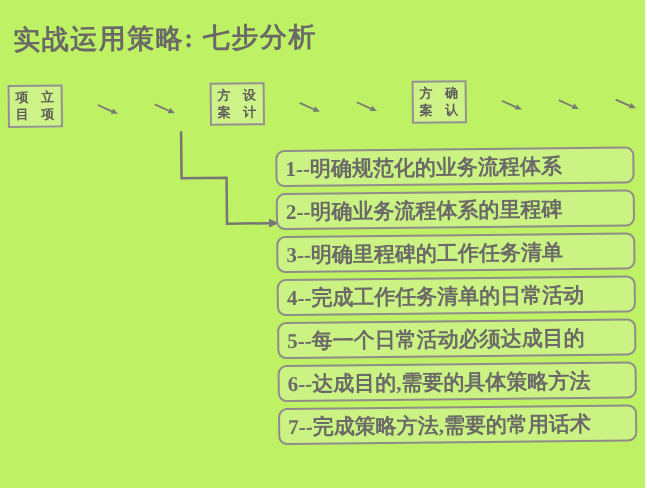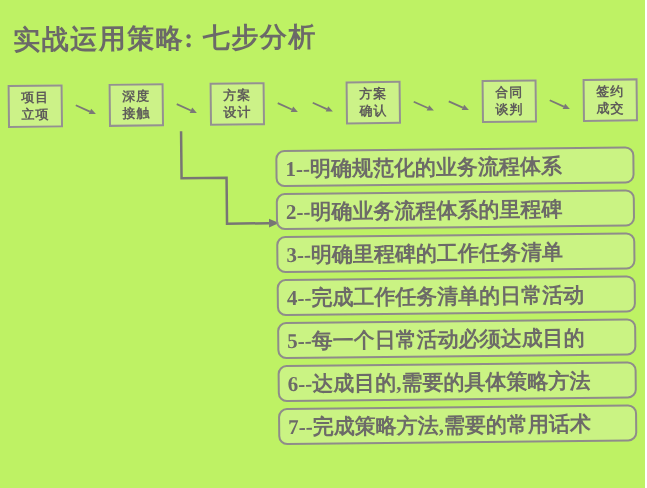--- a/index.html
+++ b/index.html
@@ -42,21 +42,21 @@
     justify-content: space-between;
   }
   .flow-step {
     box-sizing: border-box;
     flex: 0 0 auto;
     width: 55px;
     height: 43px;
     border: 2px solid #949190;
     background: rgba(246,245,243,0.25);
     display: flex;
-    flex-direction: column;
+    flex-direction: row;
     align-items: center;
     justify-content: center;
     font-size: 13px;
     font-weight: 700;
     color: #5e5c5a;
     line-height: 1.3;
     letter-spacing: 1px;
     text-align: center;
   }
   .flow-arrow {
@@ -101,24 +101,20 @@
 
     <div class="flow-row">
       <div class="flow-step">
         <span>项目</span>
         <span>立项</span>
       </div>
       <svg class="flow-arrow" width="24" height="18" viewBox="0 0 24 18">
         <line x1="2" y1="4" x2="16" y2="10.5" stroke="#7b7977" stroke-width="1.8"></line>
         <polygon points="22,13 14.8,12.9 17.4,7.6" fill="#7b7977"></polygon>
       </svg>
-      <div class="flow-step">
-        <span>深度</span>
-        <span>接触</span>
-      </div>
       <svg class="flow-arrow" width="24" height="18" viewBox="0 0 24 18">
         <line x1="2" y1="4" x2="16" y2="10.5" stroke="#7b7977" stroke-width="1.8"></line>
         <polygon points="22,13 14.8,12.9 17.4,7.6" fill="#7b7977"></polygon>
       </svg>
       <div class="flow-step">
         <span>方案</span>
         <span>设计</span>
       </div>
       <svg class="flow-arrow" width="24" height="18" viewBox="0 0 24 18">
         <line x1="2" y1="4" x2="16" y2="10.5" stroke="#7b7977" stroke-width="1.8"></line>
@@ -133,32 +129,24 @@
         <span>确认</span>
       </div>
       <svg class="flow-arrow" width="24" height="18" viewBox="0 0 24 18">
         <line x1="2" y1="4" x2="16" y2="10.5" stroke="#7b7977" stroke-width="1.8"></line>
         <polygon points="22,13 14.8,12.9 17.4,7.6" fill="#7b7977"></polygon>
       </svg>
       <svg class="flow-arrow" width="24" height="18" viewBox="0 0 24 18">
         <line x1="2" y1="4" x2="16" y2="10.5" stroke="#7b7977" stroke-width="1.8"></line>
         <polygon points="22,13 14.8,12.9 17.4,7.6" fill="#7b7977"></polygon>
       </svg>
-      <div class="flow-step">
-        <span>合同</span>
-        <span>谈判</span>
-      </div>
       <svg class="flow-arrow" width="24" height="18" viewBox="0 0 24 18">
         <line x1="2" y1="4" x2="16" y2="10.5" stroke="#7b7977" stroke-width="1.8"></line>
         <polygon points="22,13 14.8,12.9 17.4,7.6" fill="#7b7977"></polygon>
       </svg>
-      <div class="flow-step">
-        <span>签约</span>
-        <span>成交</span>
-      </div>
     </div>
 
     <svg class="elbow-connector" width="116" height="104" viewBox="0 0 116 104">
       <polyline points="14,4 14,51 59,51 59,97 101,97" fill="none" stroke="#787674" stroke-width="2.5"></polyline>
       <polygon points="111,97 101,92.6 101,101.4" fill="#787674"></polygon>
     </svg>
 
     <div class="steps-list">
       <div class="list-item">
         <span>1--明确规范化的业务流程体系</span>

